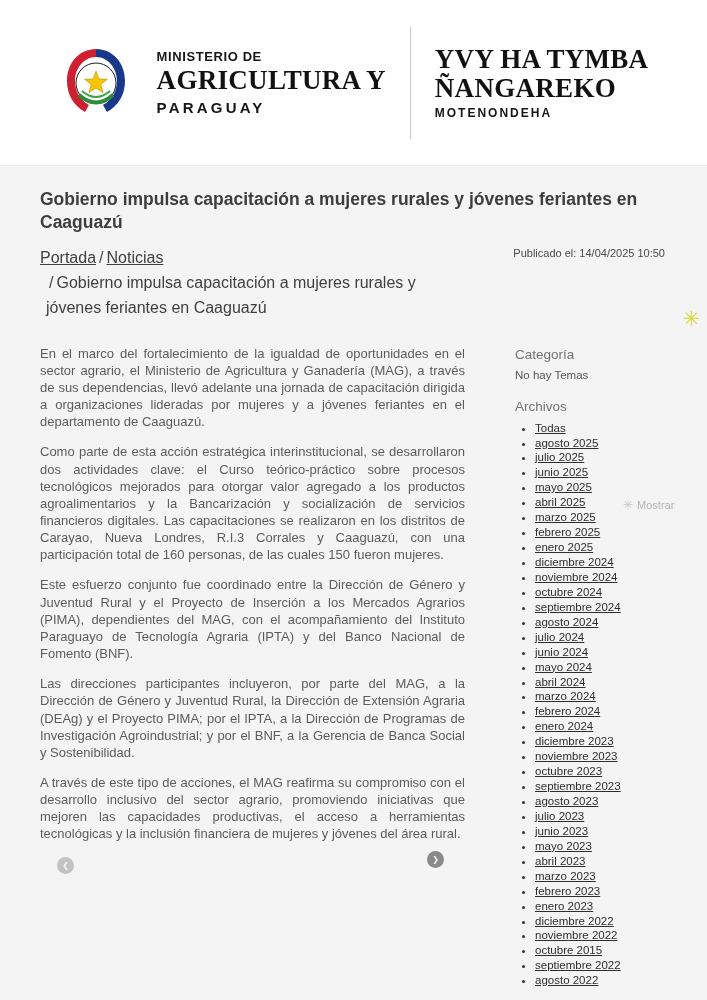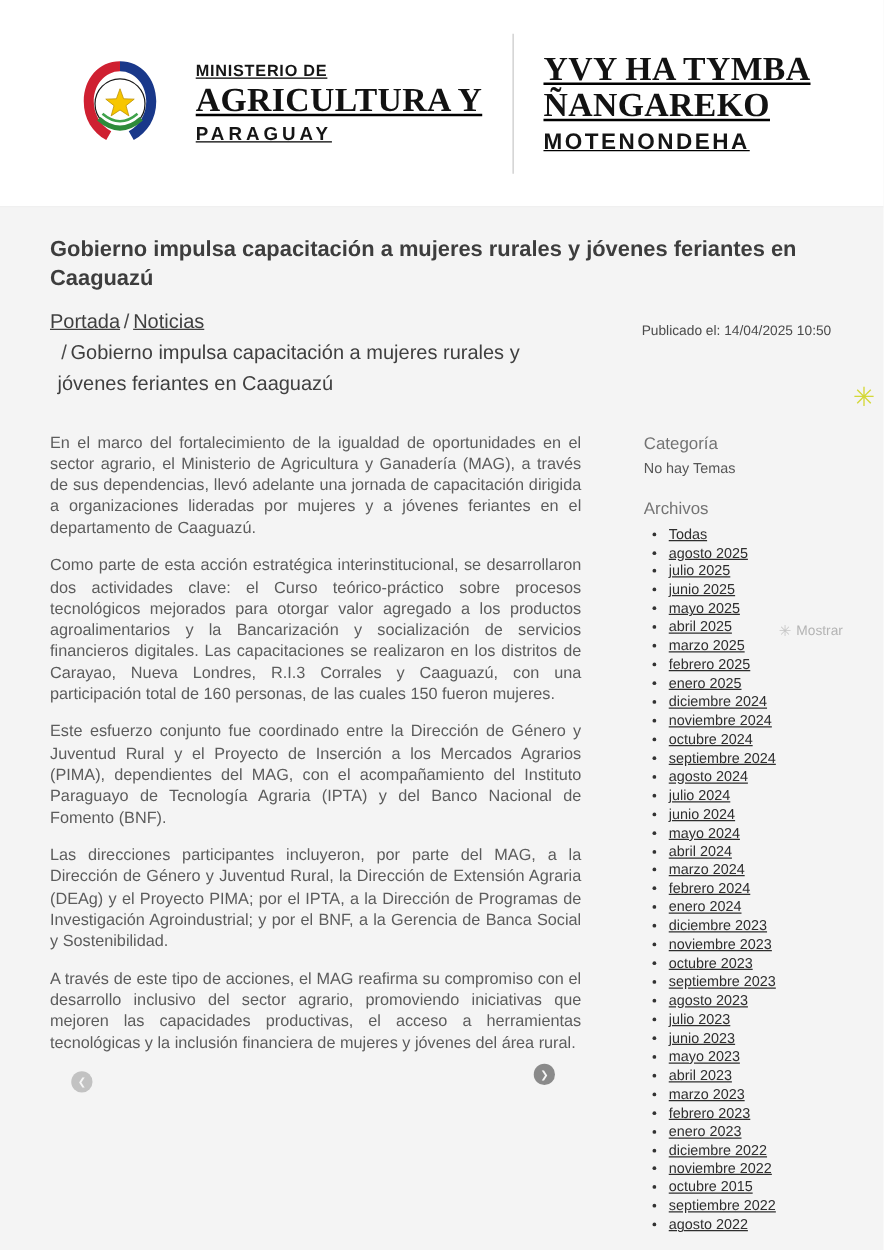--- a/index.html
+++ b/index.html
@@ -3,42 +3,42 @@
 <meta charset="utf-8">
 <style>
   * { box-sizing: border-box; }
   html,body { margin:0; padding:0; background:#ffffff; }
   body { font-family:"Liberation Sans", sans-serif; }
   .page { position:relative; width:707px; height:1000px; background:#f4f4f4; overflow:hidden; }
 
   
   .site-header {
     height:166px; background:#ffffff; border-bottom:1px solid #ececec;
-    display:flex; align-items:center; justify-content:center; gap:24px;text-decoration:underline;
+    display:flex; align-items:center; justify-content:center; gap:24px;
   }
   .crest { width:74px; height:80px; flex:0 0 auto; }
   .brand-block { display:flex; flex-direction:column; }
   .kicker { font-size:13px; font-weight:bold; letter-spacing:0.6px; color:#151515; margin-bottom:2px; }
   .bigline { font-family:"Liberation Serif", serif; font-size:27px; font-weight:bold; color:#121212; line-height:1.06; letter-spacing:0.3px; }
   .tagline { font-size:15px; font-weight:bold; letter-spacing:3.2px; color:#151515; margin-top:4px; }
   .brand-right .kicker { letter-spacing:1.4px; }
-  .brand-right .tagline { letter-spacing:2px; font-size:18px; }
+  .brand-right .tagline { letter-spacing:2px; font-size:12px; }
   .header-divider { width:1px; height:112px; background:#c9c9c9; }
 
   
   .main { padding:22px 42px 0 40px; position:relative; }
   .page-title { font-size:17.5px; font-weight:bold; color:#3d3d3d; margin:0 0 12px; line-height:1.32; max-width:610px; }
 
   .meta-row { position:relative; margin-bottom:24px; min-height:52px; }
   .breadcrumb { font-size:16px; color:#4a4a4a; max-width:400px; line-height:1.55; }
   .breadcrumb a { color:#3f3f3f; text-decoration:underline; cursor:pointer; }
   .bc-sep { margin:0 3px; color:#4a4a4a; }
   .bc-current-line { padding-left:6px; }
   .bc-current { color:#3f3f3f; text-decoration:none; }
-  .published { position:absolute; right:0; top:13px; font-size:11px; color:#4a4a4a; white-space:nowrap; }
+  .published { position:absolute; right:0; top:1px; font-size:11px; color:#4a4a4a; white-space:nowrap; }
 
   .content-row { display:flex; align-items:flex-start; }
   .article-body { width:425px; flex:0 0 auto; }
   .article-body p { margin:0 0 13px; font-size:13px; line-height:1.32; color:#5c5c5c; text-align:justify; }
 
   
   .sidebar { margin-left:50px; width:190px; padding-top:2px; }
   .sidebar h3 { font-size:13.5px; font-weight:normal; color:#737373; margin:0 0 7px; }
   .no-topics { font-size:11.5px; color:#565656; margin-bottom:18px; }
   .archives { margin:6px 0 0; padding-left:20px; list-style:disc; }

